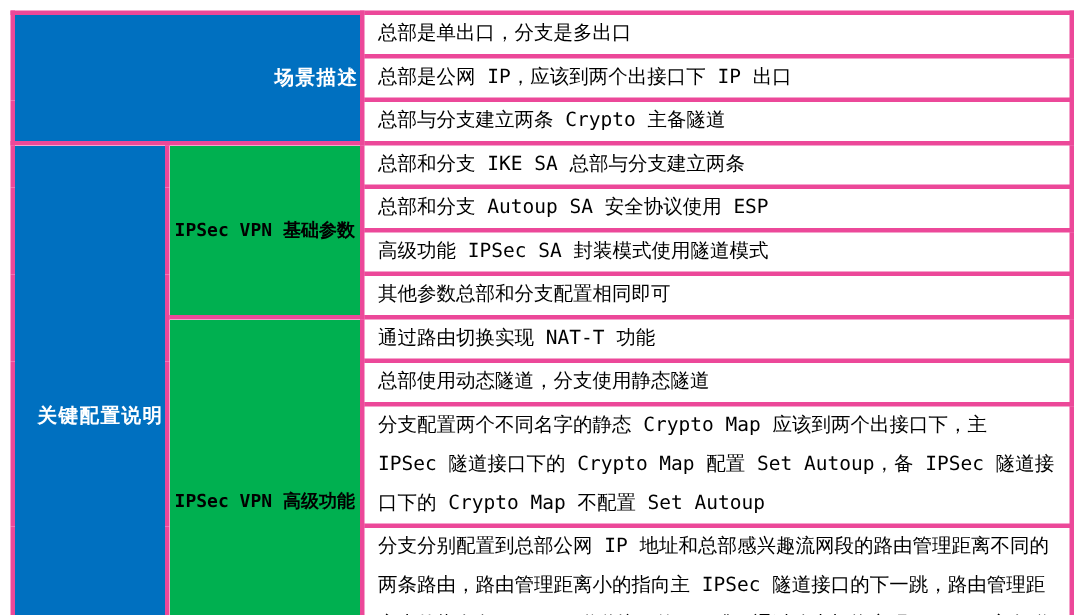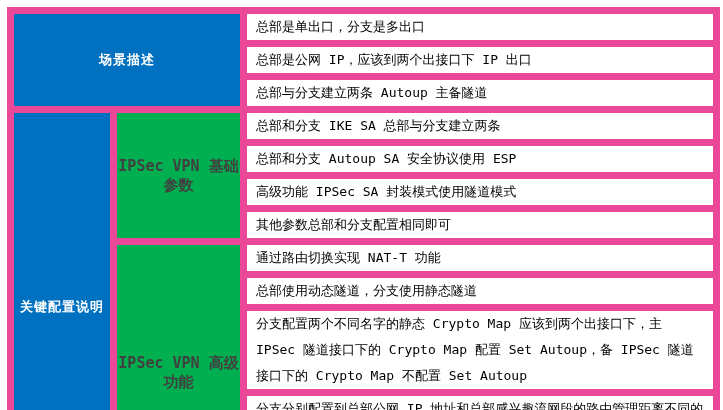--- a/index.html
+++ b/index.html
@@ -20,45 +20,45 @@
   table.cfg {
     position: absolute;
     left: 7px;
     top: 7px;
     width: 706px;
     border-collapse: collapse;
     table-layout: fixed;
     border: 2px solid #000000;
   }
   table.cfg td {
-    border: 7px solid #ec4899;
+    border: 3px solid #ec4899;
     overflow: hidden;
   }
   col.c1 { width: 103px; }
   col.c2 { width: 130px; }
   col.c3 { width: 473px; }
 
   tr.r-s  { height: 27px; }
   tr.r-l1 { height: 78px; }
   tr.r-l2 { height: 76px; }
 
   td.hblue {
     background: #0070C0;
     color: #FFFFFF;
     font-weight: bold;
     font-size: 13px;
-    text-align: center;
+    text-align: right;
     vertical-align: middle;
     letter-spacing: 1px;
   }
   td.hgreen {
     background: #00B050;
-    color: #404040;
+    color: #000000;
     font-weight: bold;
-    font-size: 15px;
+    font-size: 12px;
     text-align: center;
     vertical-align: middle;
   }
   td.content {
     background: #FFFFFF;
     color: #000000;
     font-size: 13px;
     line-height: 26px;
     text-align: left;
     vertical-align: middle;
@@ -78,21 +78,21 @@
 
     <tbody>
         <tr class="r-s">
       <td class="hblue" rowspan="3" colspan="2">场景描述</td>
       <td class="content">总部是单出口，分支是多出口</td>
     </tr>
     <tr class="r-s">
       <td class="content">总部是公网 IP，应该到两个出接口下 IP 出口</td>
     </tr>
     <tr class="r-s">
-      <td class="content">总部与分支建立两条 Autoup 主备隧道</td>
+      <td class="content">总部与分支建立两条 Crypto 主备隧道</td>
     </tr>
 
     <tr class="r-s">
       <td class="hblue" rowspan="8">关键配置说明</td>
       <td class="hgreen" rowspan="4">IPSec VPN 基础参数</td>
       <td class="content">总部和分支 IKE SA 总部与分支建立两条</td>
     </tr>
     <tr class="r-s">
       <td class="content">总部和分支 Autoup SA 安全协议使用 ESP</td>
     </tr>

